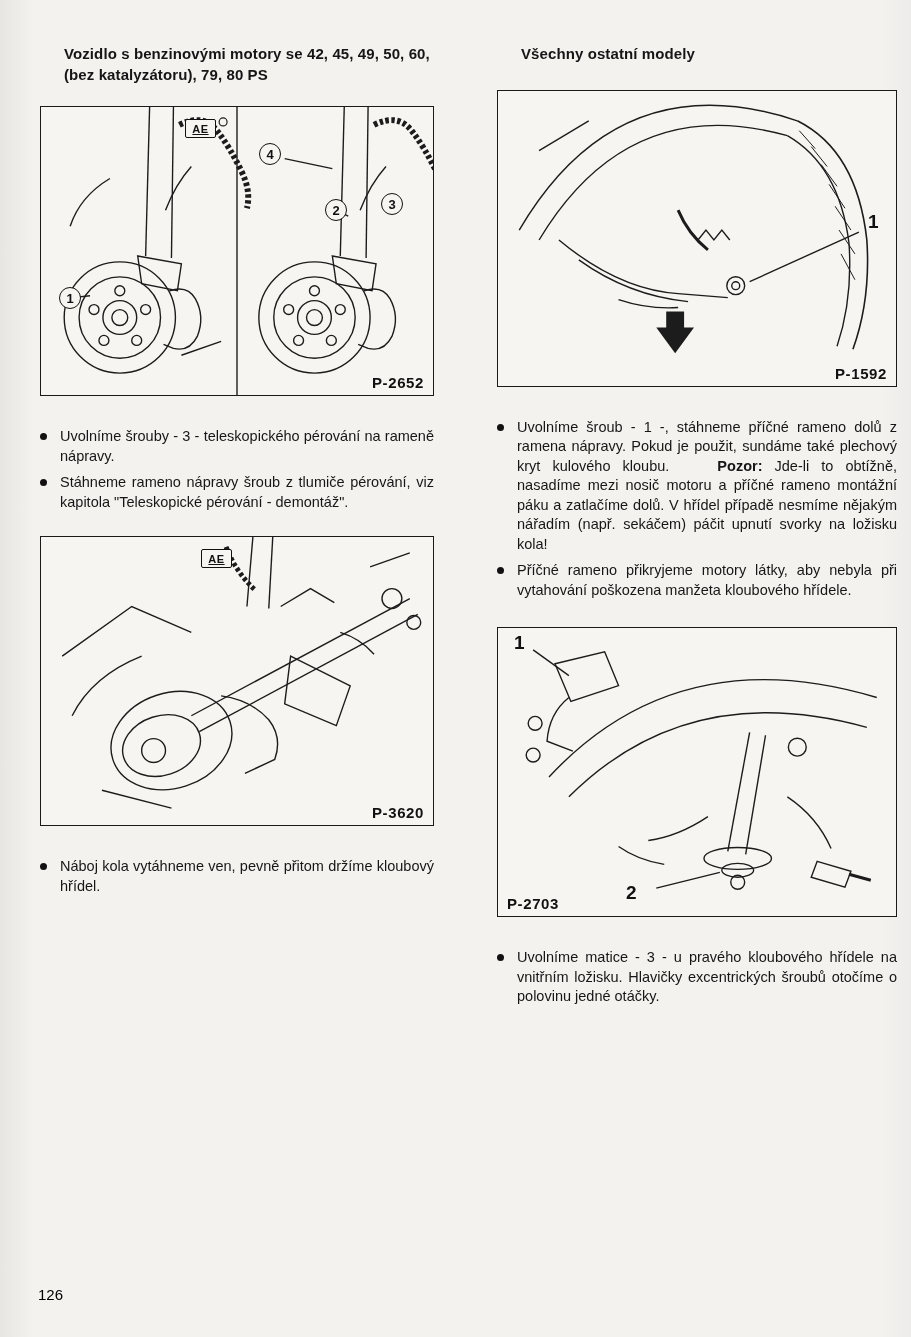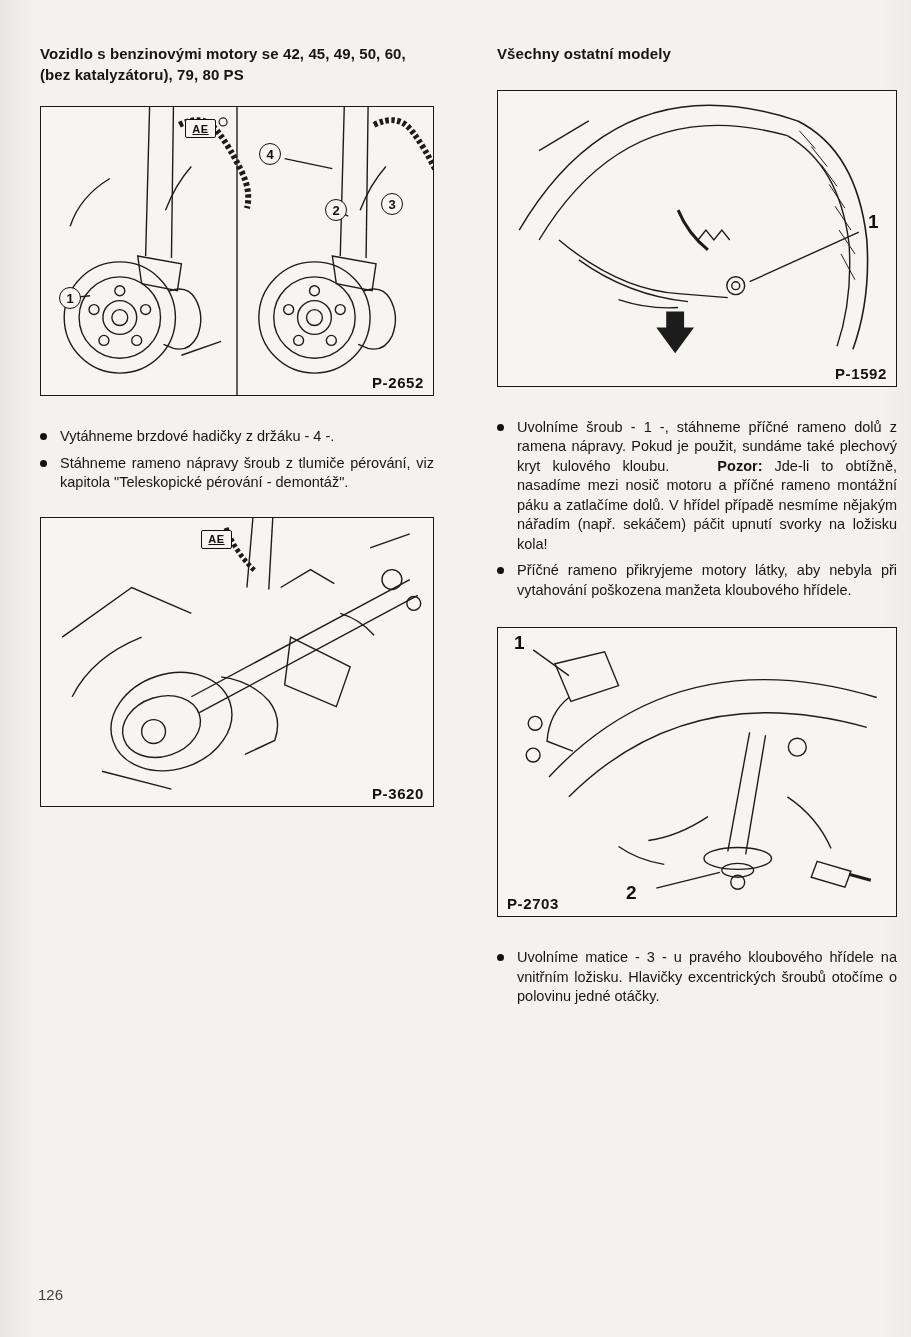--- a/index.html
+++ b/index.html
@@ -8,21 +8,21 @@
     position:relative;
     background:linear-gradient(90deg,#e7e6e3 0px,#f3f2ef 34px,#f3f2ef 880px,#edecea 911px);
     font-family:"Liberation Sans", sans-serif;
     color:#151515;
     overflow:hidden;
   }
   .col { position:absolute; top:44px; }
   .col-left  { left:40px;  width:394px; }
   .col-right { left:497px; width:400px; }
   h2.heading {
-    font-size:15px; font-weight:bold; line-height:1.38; letter-spacing:.1px;
+    font-size:15px; font-weight:bold; line-height:1.38; letter-spacing:.1px;margin-left:24px;
   }
   .figure {
     position:relative; border:1.6px solid #1a1a1a; background:#f6f5f2;
     overflow:hidden;
   }
   .figure svg { display:block; width:100%; height:100%; }
   .fig-label {
     position:absolute; font-size:15px; font-weight:bold; letter-spacing:.6px;
     color:#111; background:transparent;
   }
@@ -52,21 +52,21 @@
   .btxt {
     font-size:14.5px; line-height:19.5px; text-align:justify; color:#161616;
   }
   .btxt strong { font-weight:bold;margin-left:36px; }
   .mb-head-l { margin-bottom:21px; }
   .mb-head-r { margin-bottom:25px; }
   .mt-bullets { margin-top:31px; }
   .mt-fig-l2 { margin-top:24px; }
   .mt-fig-r2 { margin-top:27px; }
   #page-number {
-    position:absolute; left:38px; bottom:34px; font-size:15px; color:#404040;
+    position:absolute; left:38px; bottom:34px; font-size:15px; color:#000000;
   }
   .h290 { height:290px; }
   .h297 { height:297px; }
 </style>
 </head>
 <body>
 
 <div class="col col-left">
 
   <h2 class="heading mb-head-l">Vozidlo s benzinovými motory se 42, 45, 49, 50, 60, (bez katalyzátoru), 79, 80 PS</h2>
@@ -122,21 +122,21 @@
     <span class="callout circle" style="left:18px;top:180px">1</span>
     <span class="callout circle" style="left:218px;top:36px">4</span>
     <span class="callout circle" style="left:284px;top:92px">2</span>
     <span class="callout circle" style="left:340px;top:86px">3</span>
     <span class="fig-label br">P-2652</span>
   </figure>
 
   <ul class="bullets mt-bullets">
     <li>
       <span class="dot"></span>
-      <span class="btxt">Vytáhneme brzdové hadičky z držáku - 4 -.</span>
+      <span class="btxt">Uvolníme šrouby - 3 - teleskopického pérování na rameně nápravy.</span>
     </li>
     <li>
       <span class="dot"></span>
       <span class="btxt">Stáhneme rameno nápravy šroub z tlumiče pérování, viz kapitola "Teleskopické pérování - demontáž".</span>
     </li>
   </ul>
 
   <figure class="figure h290 mt-fig-l2">
     <svg viewBox="0 0 392 290">
       <g stroke="#1c1c1c" fill="none" stroke-width="1.4">
@@ -157,20 +157,26 @@
         <path d="M250 120 l60 30 l-14 40 l-52 -22 Z"></path>
         <path d="M300 96 q20 6 34 22"></path>
         <path d="M240 70 l30 -18 l24 14"></path>
         <path d="M330 30 l40 -14"></path>
       </g>
     </svg>
     <span class="callout oval" style="left:160px;top:12px">AE</span>
     <span class="fig-label br">P-3620</span>
   </figure>
 
+  <ul class="bullets mt-bullets">
+    <li>
+      <span class="dot"></span>
+      <span class="btxt">Náboj kola vytáhneme ven, pevně přitom držíme kloubový hřídel.</span>
+    </li>
+  </ul>
 
 </div>
 
 <div class="col col-right">
 
   <h2 class="heading mb-head-r">Všechny ostatní modely</h2>
 
   <figure class="figure h297">
     <svg viewBox="0 0 398 297">
       <g stroke="#1c1c1c" fill="none" stroke-width="1.4">

